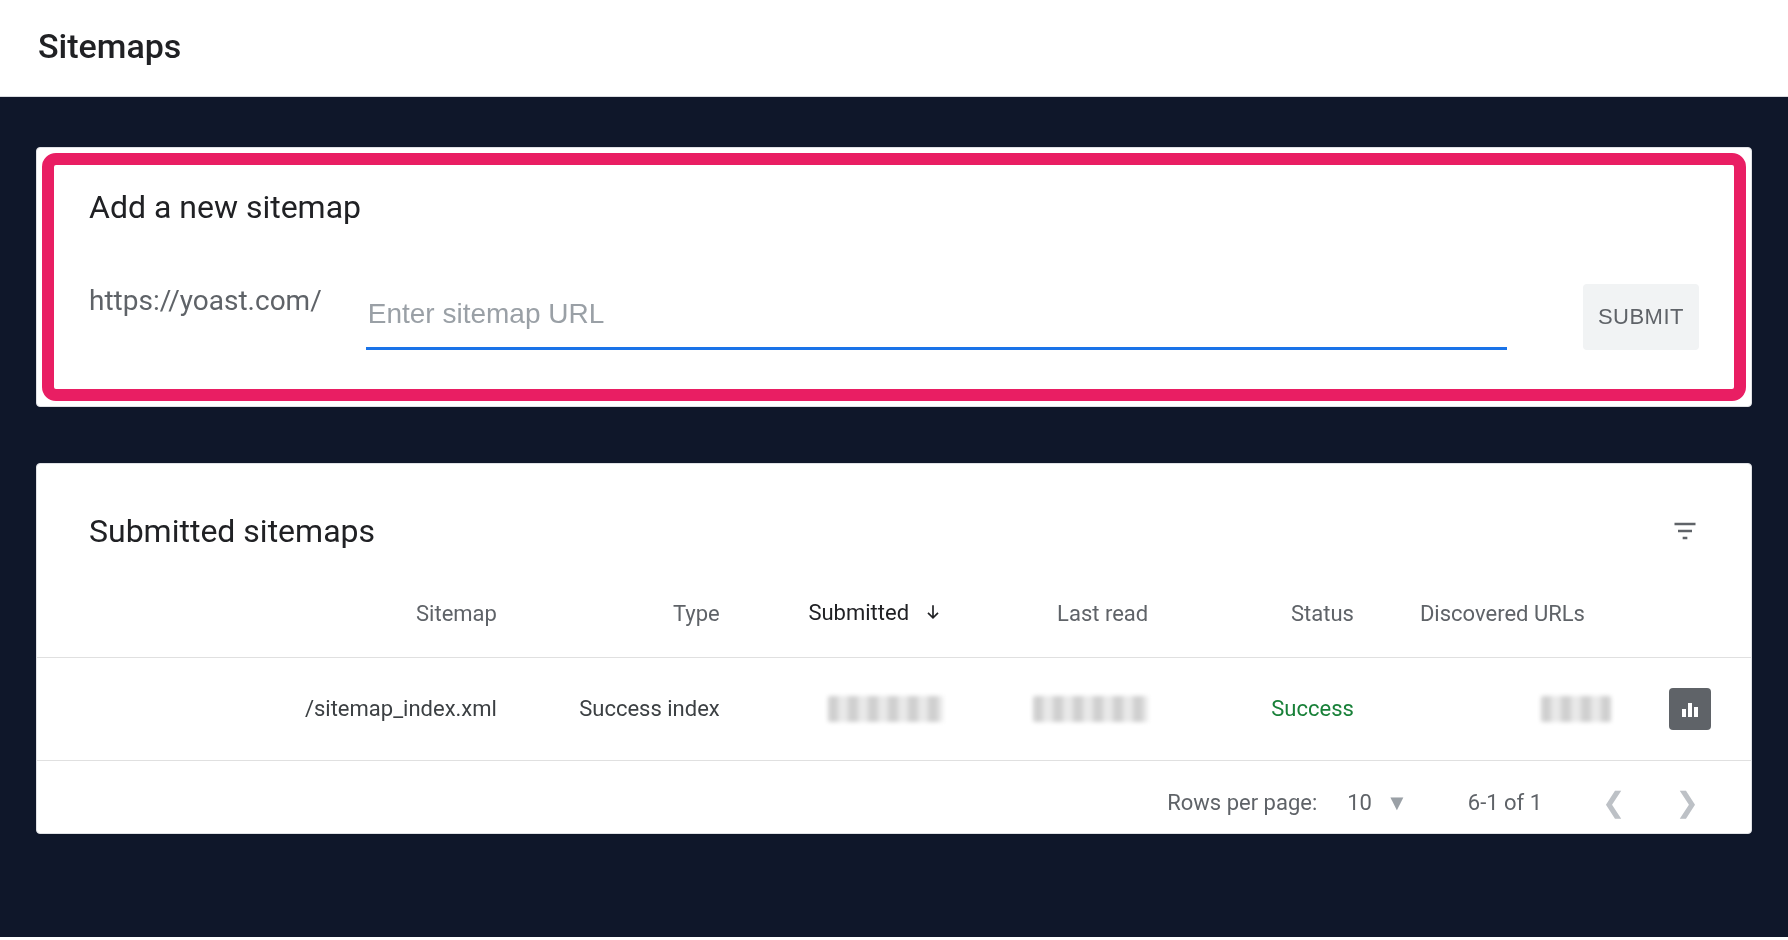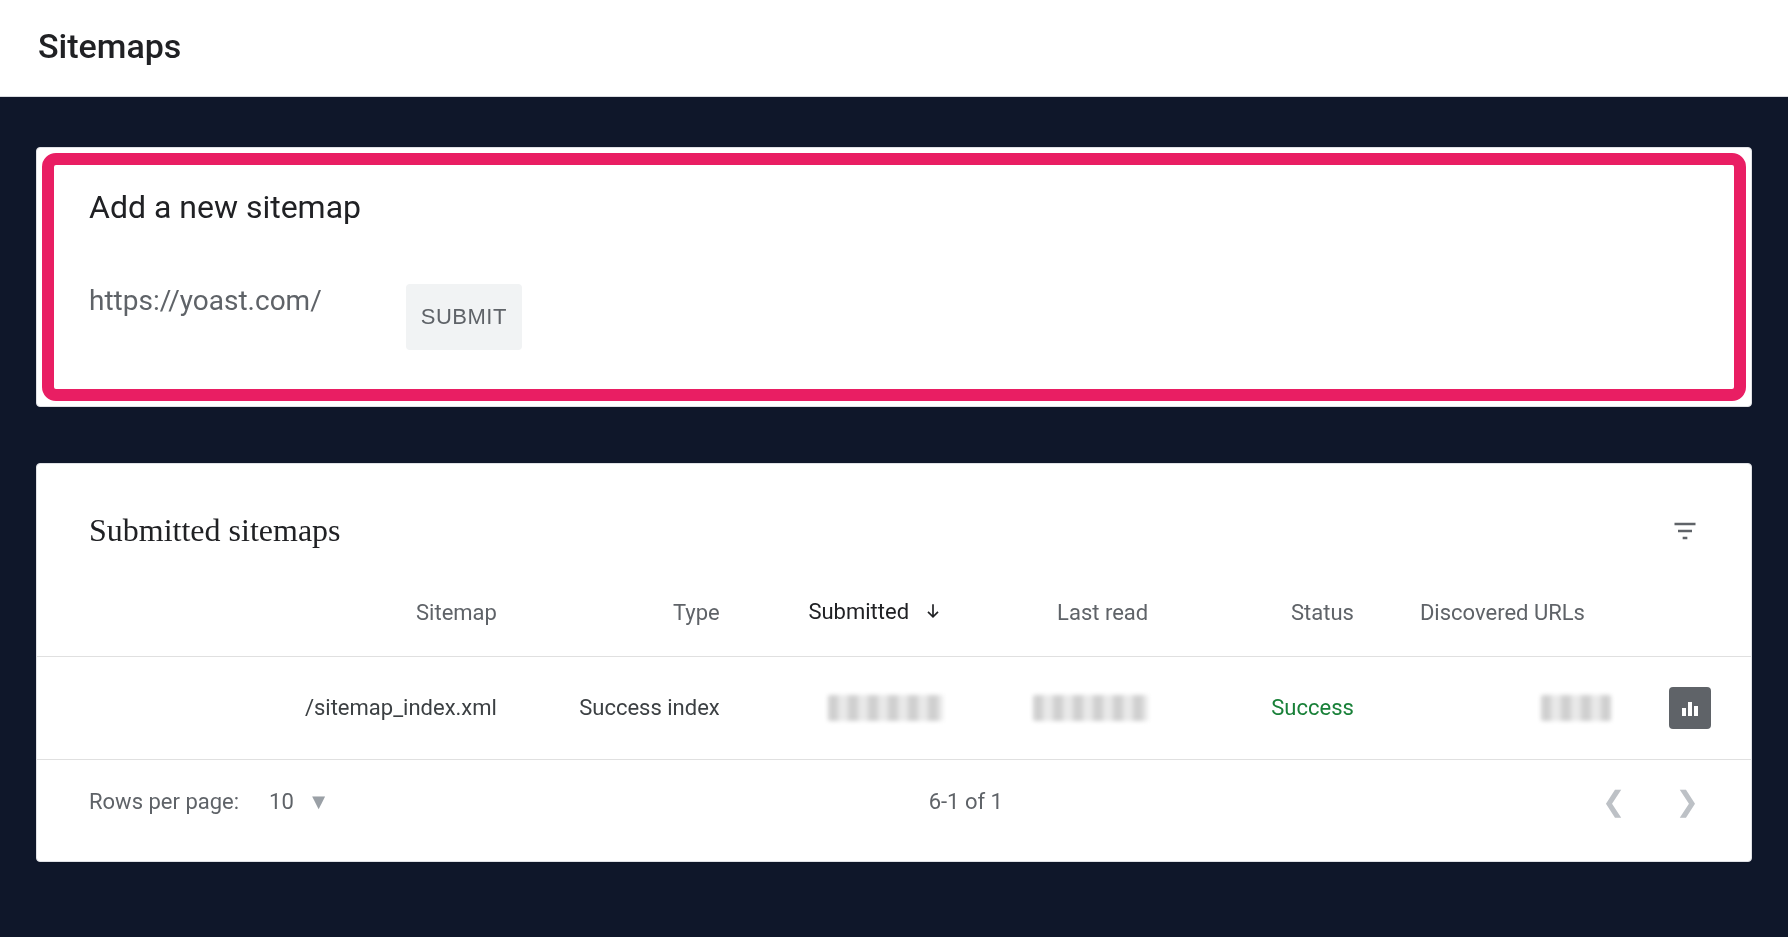--- a/index.html
+++ b/index.html
@@ -83,21 +83,20 @@
     cursor: pointer;
   }
   .submitted-card {
     padding: 0;
   }
   .submitted-header {
     display: flex;
     justify-content: space-between;
     align-items: center;
     padding: 48px 52px 20px;
-    font-family: Liberation Serif, serif;
   }
   .submitted-header h2 {
     font-size: 32px;
     font-weight: 400;
     color: #202124;
   }
   .filter-icon {
     width: 28px; height: 28px;
     color: #5f6368;
     cursor: pointer;
@@ -155,23 +154,23 @@
     justify-content: center;
     cursor: pointer;
   }
   .chart-btn svg { width: 24px; height: 24px; }
   .discovered-cell { text-align: right; }
   th.discovered-head { text-align: center; }
   td.actions-cell { text-align: right; padding-right: 40px; }
   .pagination {
     display: flex;
     align-items: center;
-    justify-content: space-between;
-    gap: 84px;
-    padding: 28px 52px 45px;
+    justify-content: flex-end;
+    gap: 60px;
+    padding: 28px 52px 16px;
     font-size: 22px;
     color: #5f6368;
   }
   .rpp { display: flex; align-items: center; gap: 30px; }
   .rpp-select {
     display: inline-flex;
     align-items: center;
     gap: 14px;
     color: #5f6368;
     cursor: pointer;
@@ -192,20 +191,21 @@
 </div>
 
 <div class="page-body">
 
   <div class="card">
     <div class="highlight-frame"></div>
     <div class="add-card-inner">
       <div class="card-title">Add a new sitemap</div>
       <div class="add-row">
         <span class="base-url">https://yoast.com/</span>
+        <input class="url-input" type="text" placeholder="Enter sitemap URL" style="">
         <button class="submit-btn">SUBMIT</button>
       </div>
     </div>
   </div>
 
   <div class="card submitted-card">
     <div class="submitted-header">
       <h2>Submitted sitemaps</h2>
       <span class="filter-icon">
         <svg viewBox="0 0 24 24" fill="currentColor">

